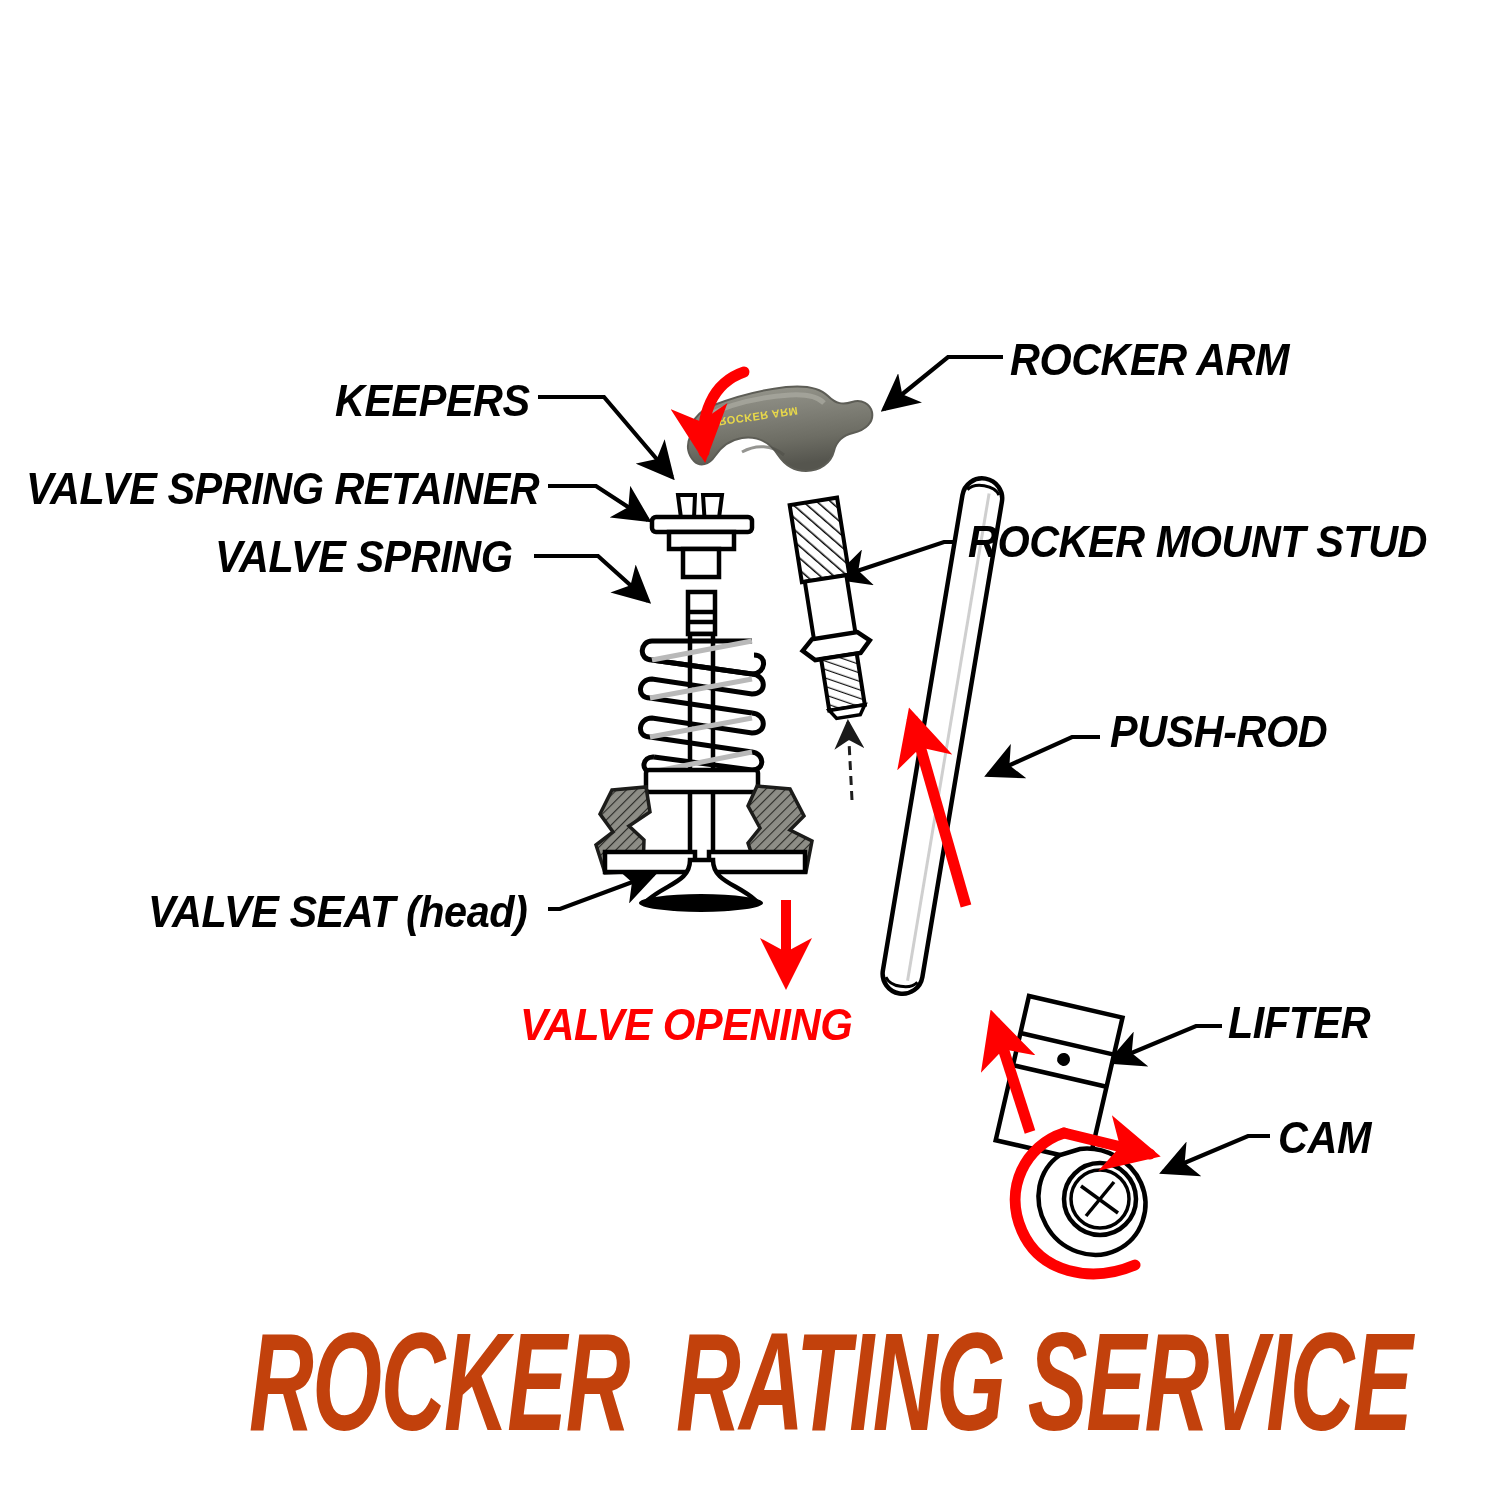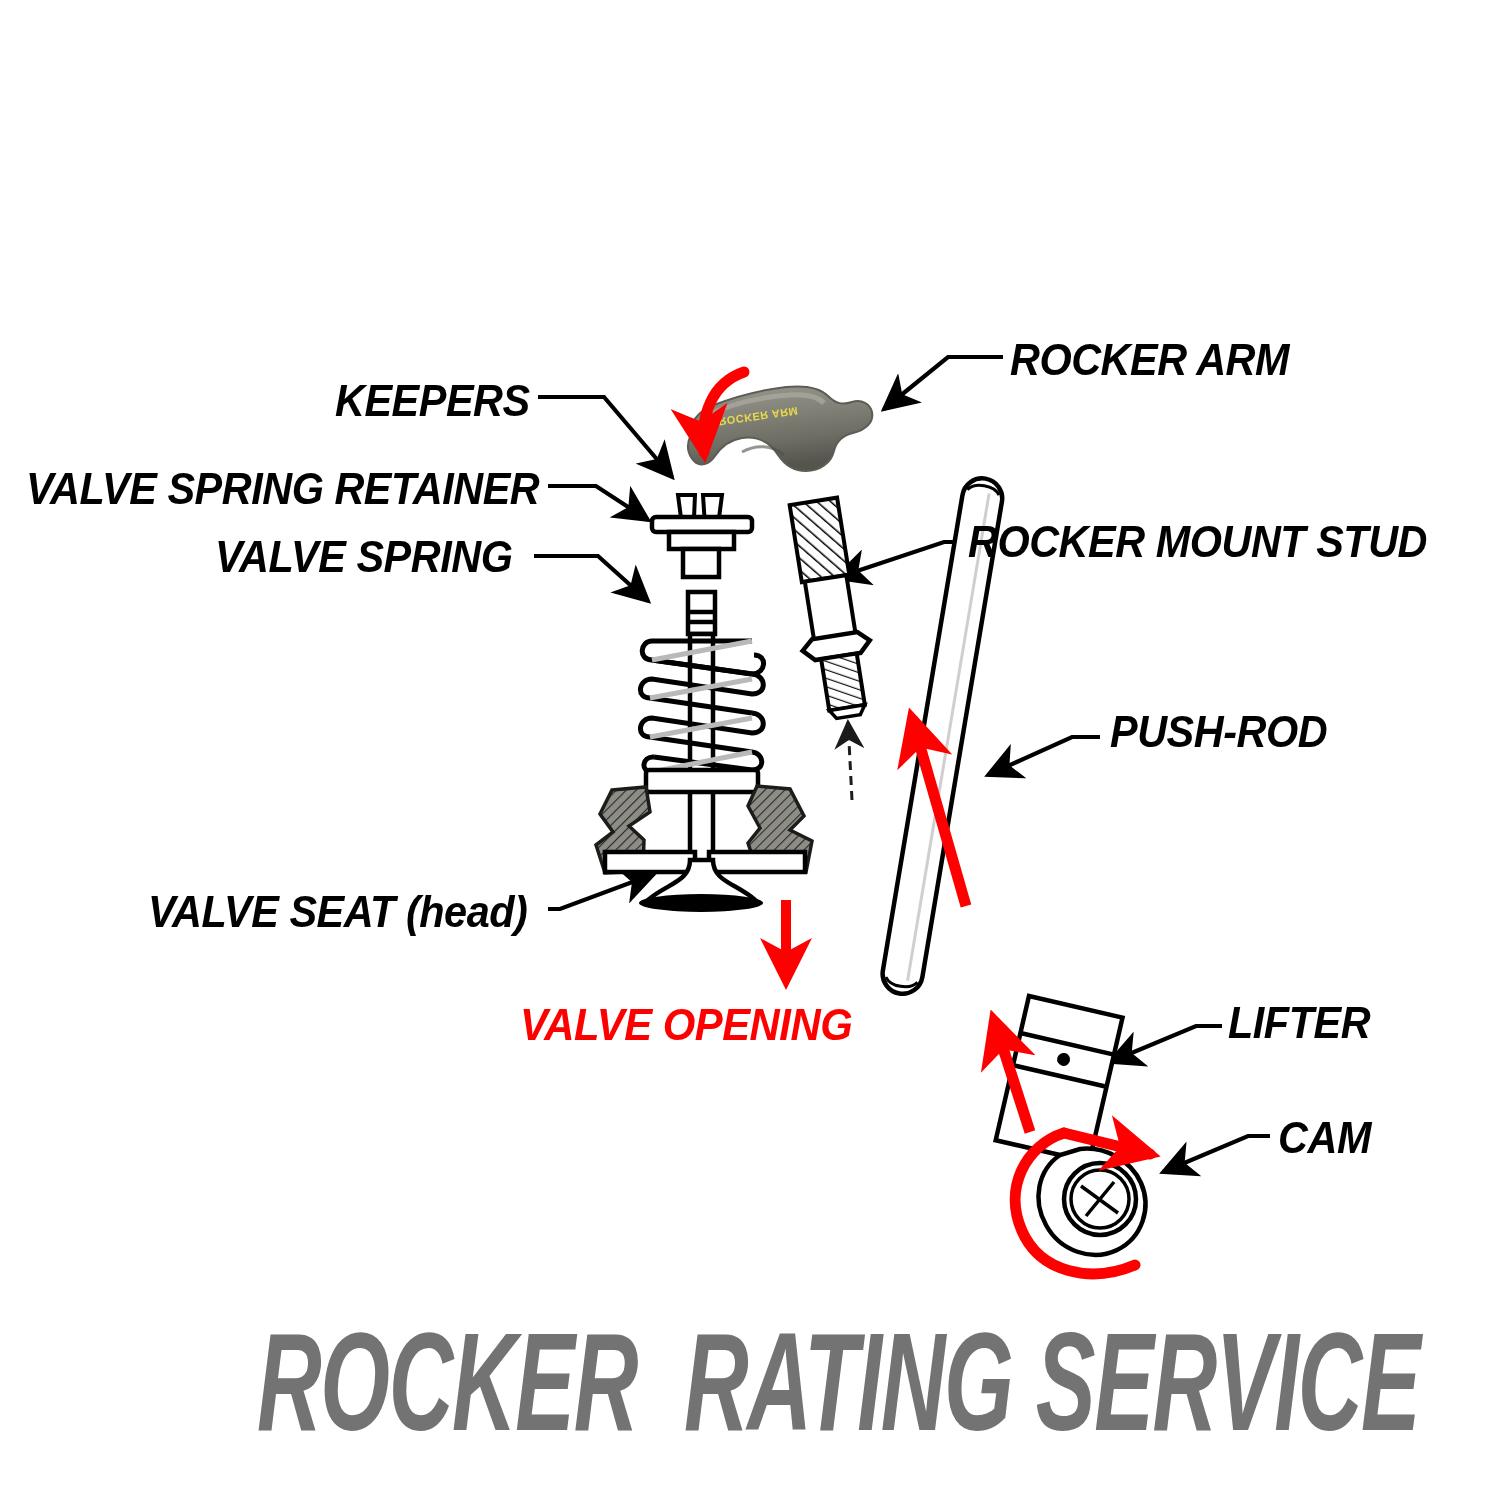--- a/index.html
+++ b/index.html
@@ -47,26 +47,25 @@
   
   #title{
     position:absolute;
     left:0; right:0;
     top:1318px;
     text-align:center;
     font-family:"Liberation Sans", sans-serif;
     font-weight:bold;
     font-style:italic;
     font-size:128px;
-    color:#737373;
+    color:#c2410c;
     letter-spacing:-2px;
     white-space:pre;
     line-height:1;
     user-select:none;
-    margin-left:8px;
   }
   #title span{
     display:inline-block;
     transform:scaleX(0.70) scaleY(1.08);
     transform-origin:50% 50%;
   }
 
   
   .rocker-photo{pointer-events:none;}
   .yellow-stamp{

